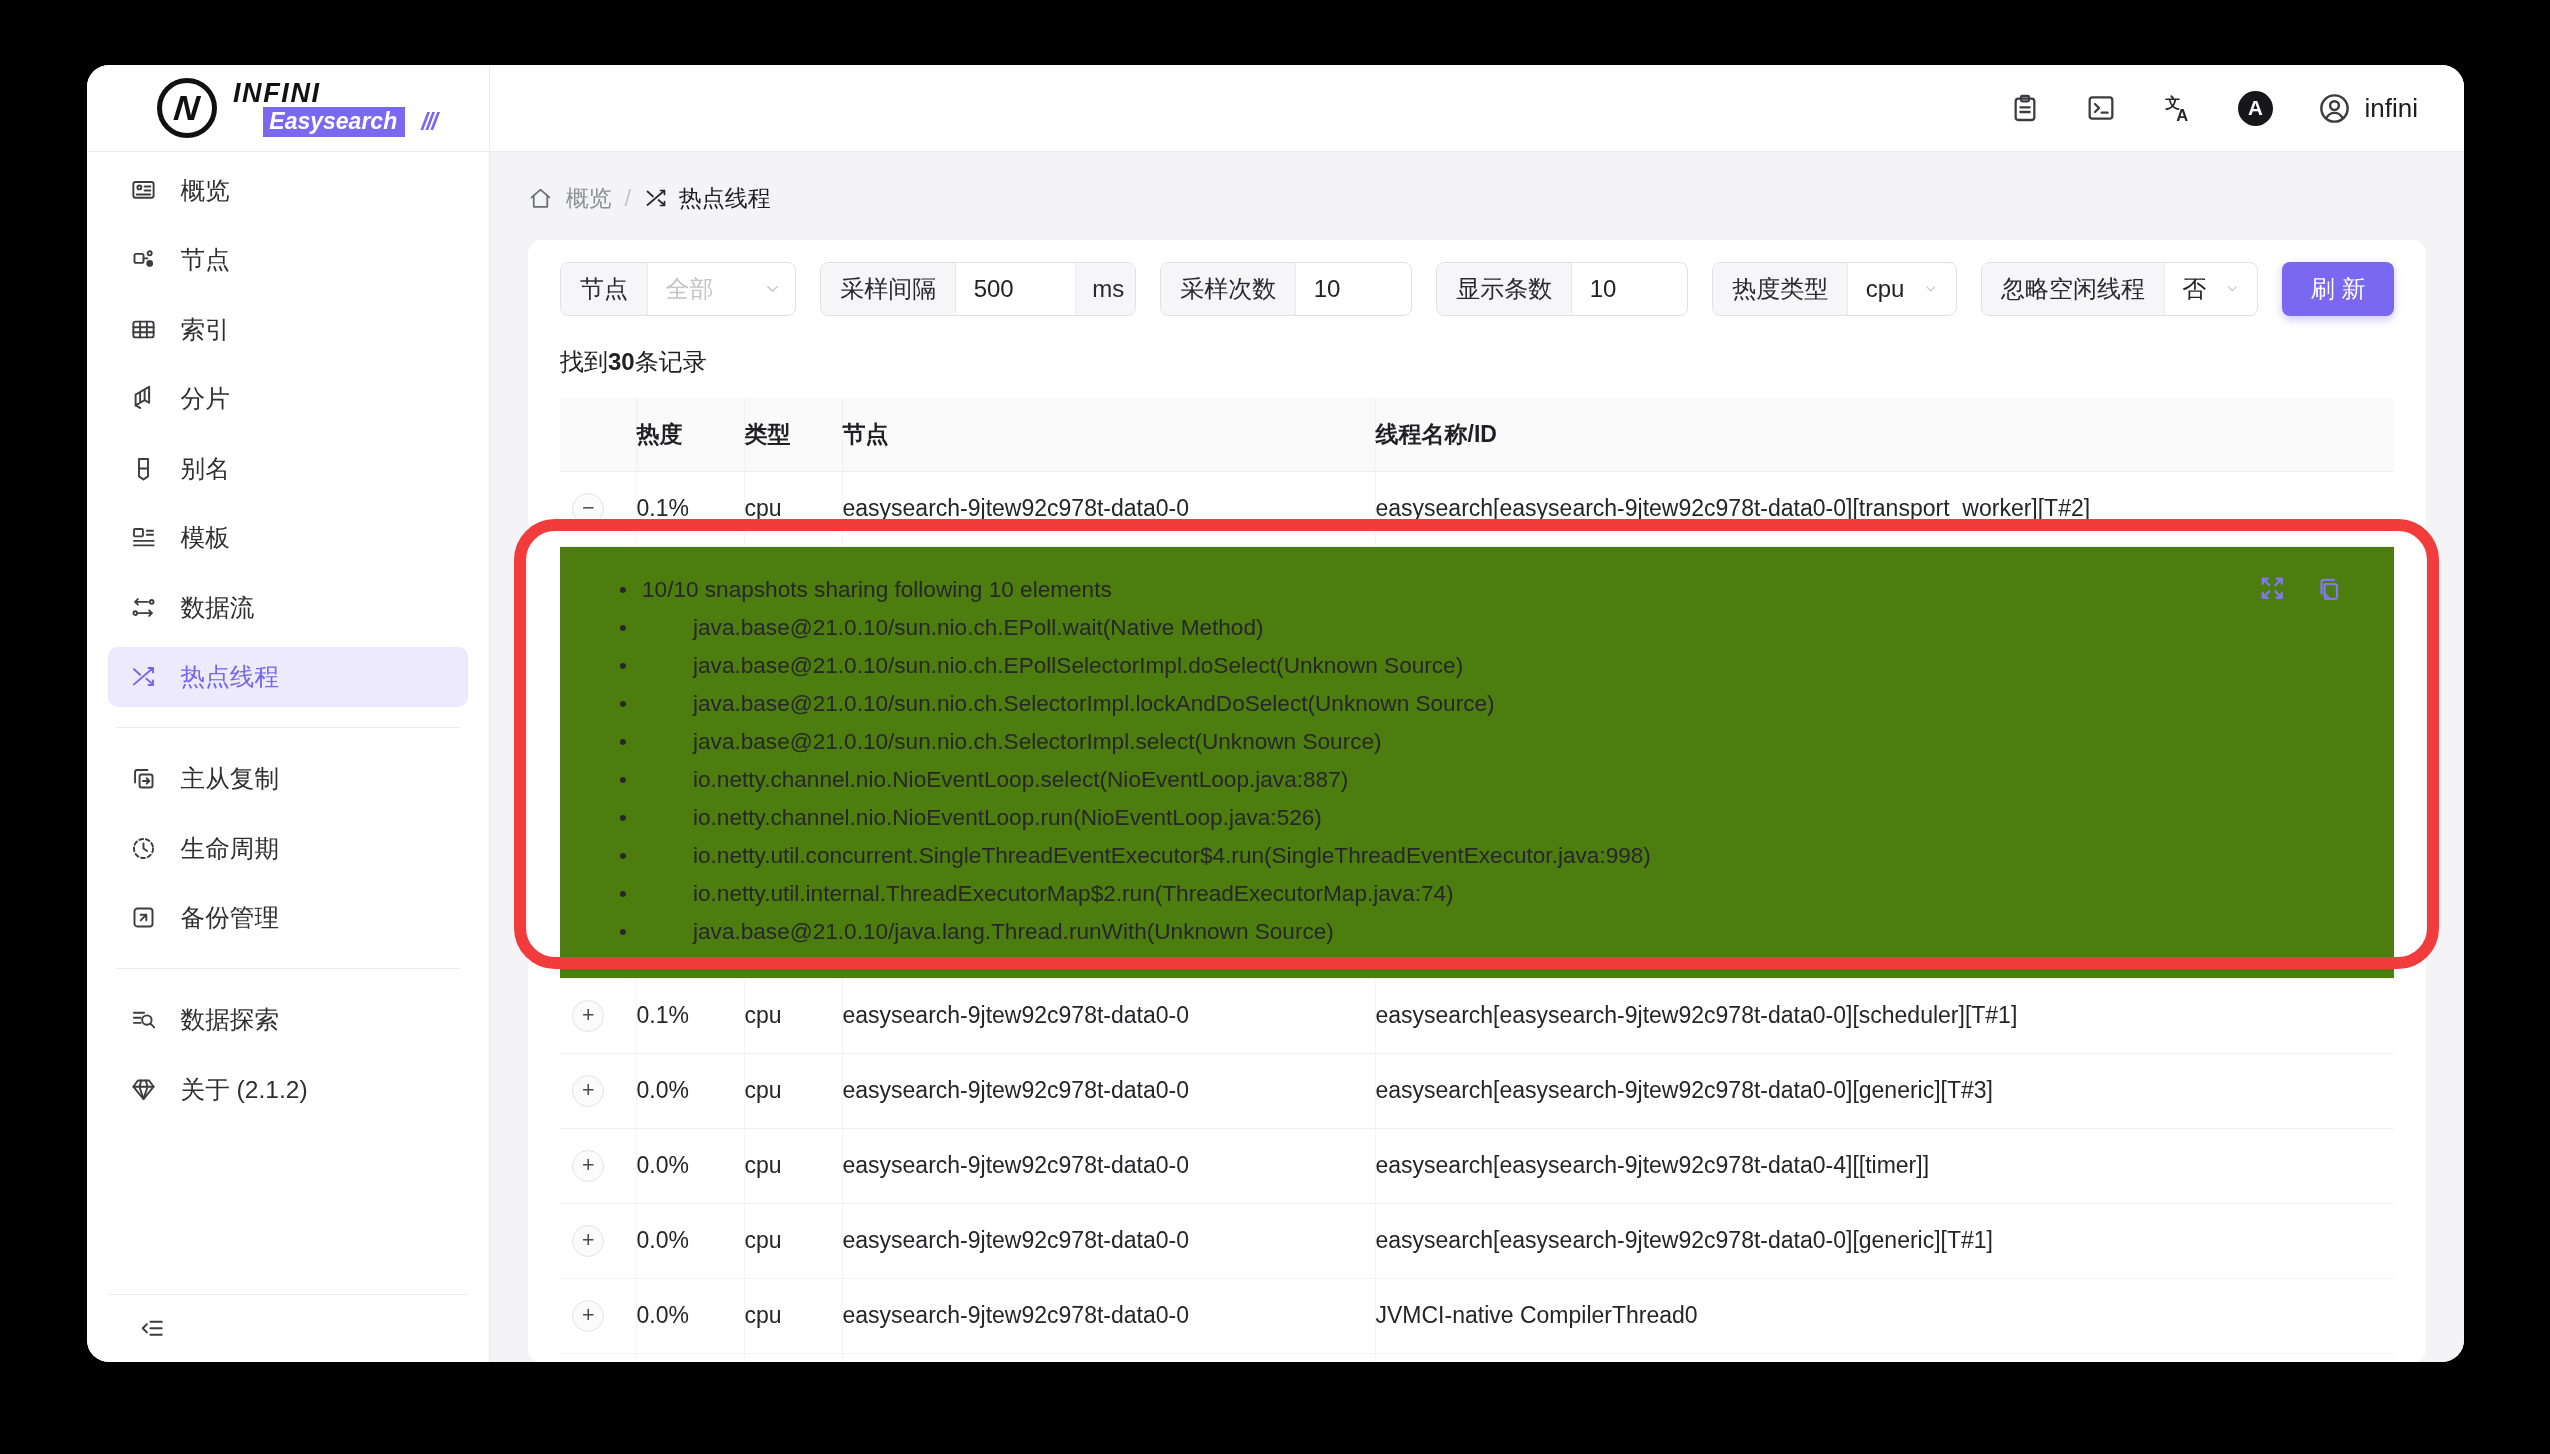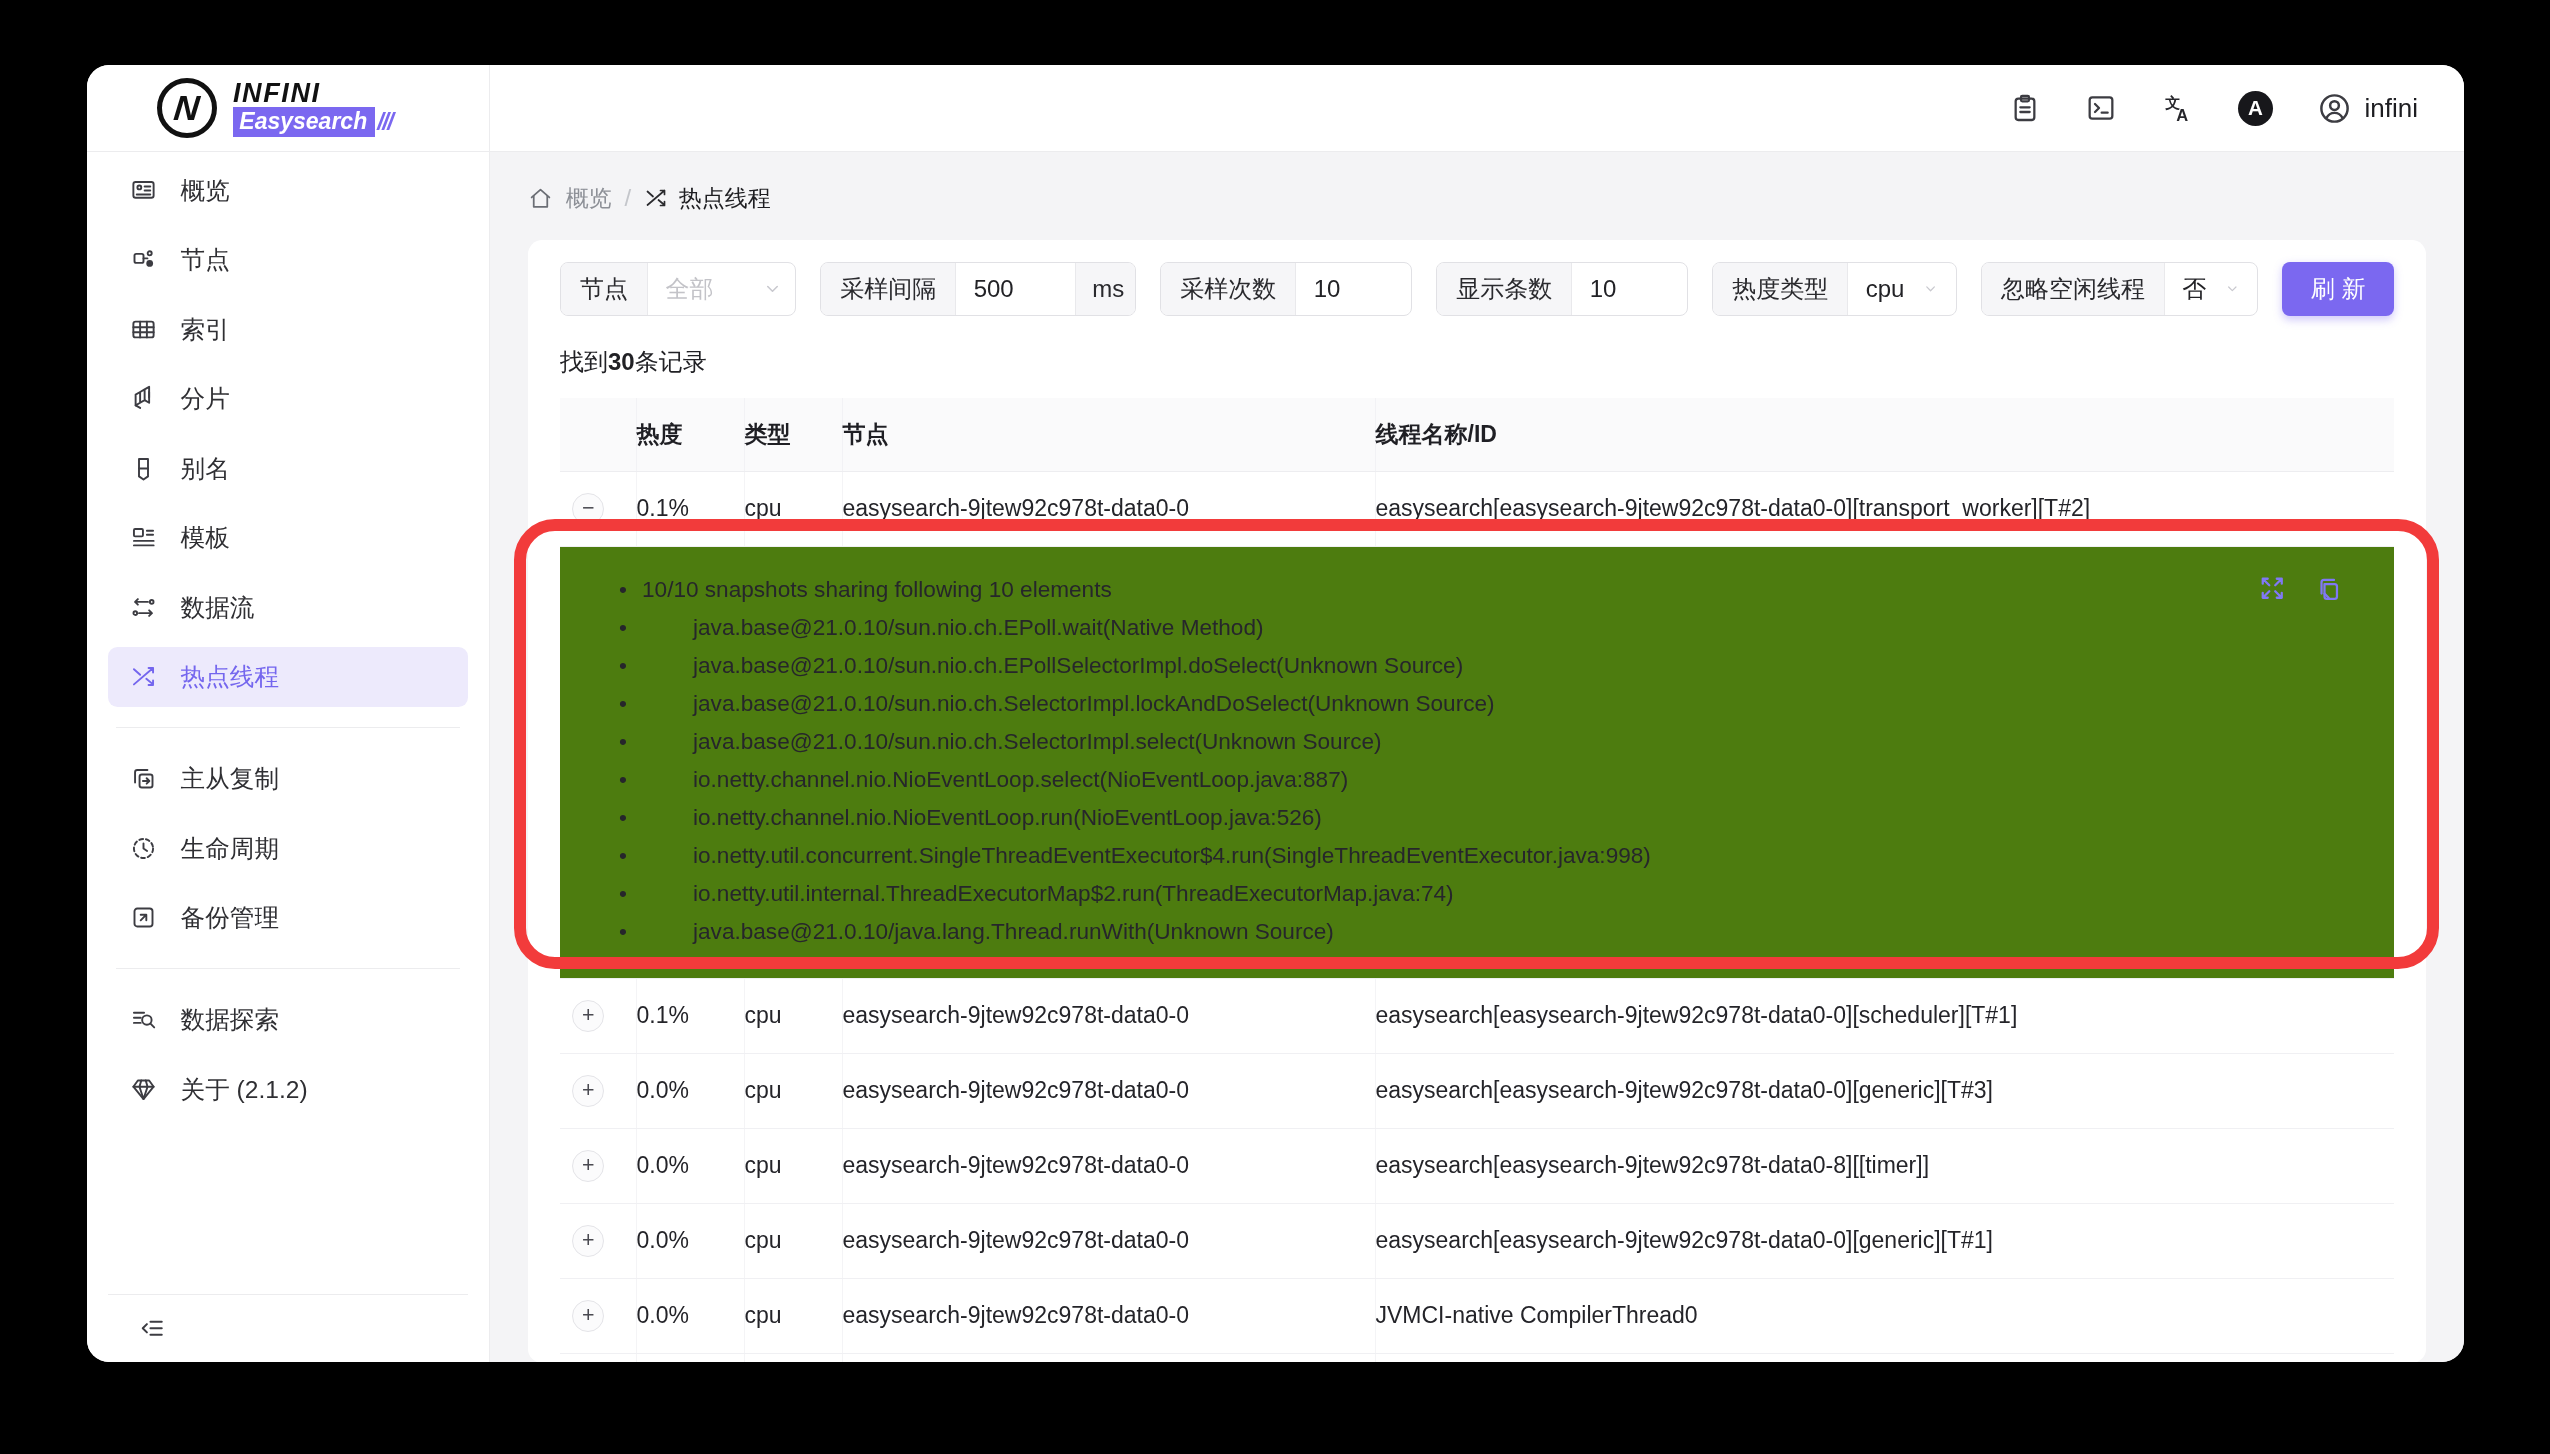--- a/index.html
+++ b/index.html
@@ -7,21 +7,21 @@
 
   .window { position:absolute; left:87px; top:65px; width:2377px; height:1297px;
             background:#fff; border-radius:22px; overflow:hidden; display:flex; }
 
   
   .leftcol { width:403px; flex:0 0 403px; border-right:0.8px solid #ececee; display:flex; flex-direction:column; background:#fff; }
   .logo-row { height:87px; flex:0 0 87px; border-bottom:0.8px solid #ececee; display:flex; align-items:center; padding-left:70px; gap:16px; }
   .logo-circle { width:60px; height:60px; border:5.6px solid #111; border-radius:50%; display:flex; align-items:center; justify-content:center; }
   .logo-n { font-size:35px; font-weight:800; font-style:italic; color:#111; transform:skewX(-6deg); }
   .logo-text1 { font-size:27px; font-weight:800; font-style:italic; color:#111; letter-spacing:1.6px; line-height:28.5px; }
-  .logo-badge-row { display:flex; align-items:center; gap:2px; }
+  .logo-badge-row { display:flex; align-items:center; gap:16px;margin-left:30px; }
   .logo-badge { background:#7b68f0; color:#fff; font-size:23px; font-weight:800; font-style:italic; padding:0.8px 8px 2.4px 6.3px; line-height:27px; }
   .logo-slashes { color:#7b68f0; font-size:24px; font-weight:800; font-style:italic; letter-spacing:-1.6px; }
 
   nav.sidebar { flex:1; display:flex; flex-direction:column; padding:8px 20.6px 0; }
   .side-item { height:60px; margin-bottom:9.5px; border-radius:9.5px; display:flex; align-items:center; gap:24px;
                padding:0 22px; font-size:24.6px; color:#2f2f33; cursor:pointer; flex:0 0 60px; }
   .side-item svg { flex:0 0 27px; }
   .side-item.active { background:#edeafc; color:#7466ee; }
   .side-item.active svg { stroke:#7466ee; }
   .side-divider { border-top:0.8px solid #ececee; margin:11px 8px 20.6px; }
@@ -398,21 +398,21 @@
               <td>easysearch-9jtew92c978t-data0-0</td>
               <td>easysearch[easysearch-9jtew92c978t-data0-0][generic][T#3]</td>
             </tr>
             <tr>
               <td>
                   <div class="btn-expand">+</div>
                 </td>
               <td>0.0%</td>
               <td>cpu</td>
               <td>easysearch-9jtew92c978t-data0-0</td>
-              <td>easysearch[easysearch-9jtew92c978t-data0-8][[timer]]</td>
+              <td>easysearch[easysearch-9jtew92c978t-data0-4][[timer]]</td>
             </tr>
             <tr>
               <td>
                   <div class="btn-expand">+</div>
                 </td>
               <td>0.0%</td>
               <td>cpu</td>
               <td>easysearch-9jtew92c978t-data0-0</td>
               <td>easysearch[easysearch-9jtew92c978t-data0-0][generic][T#1]</td>
             </tr>

